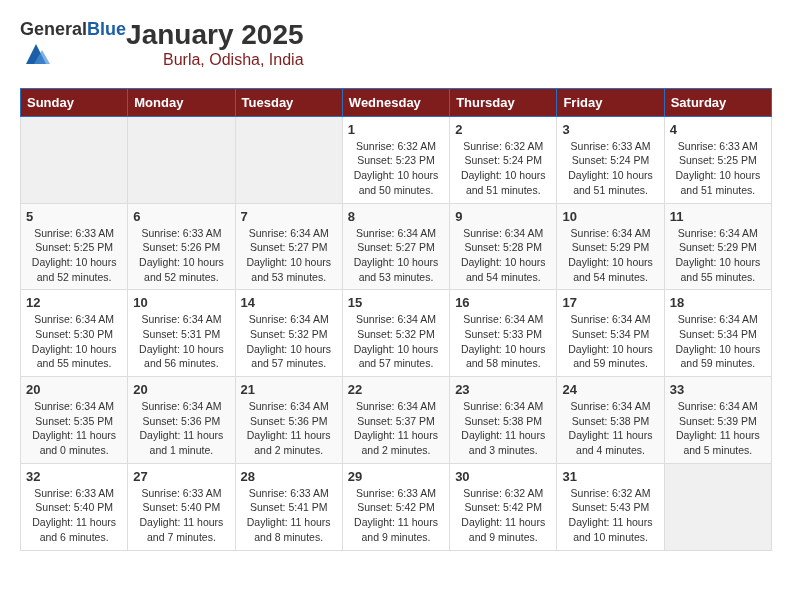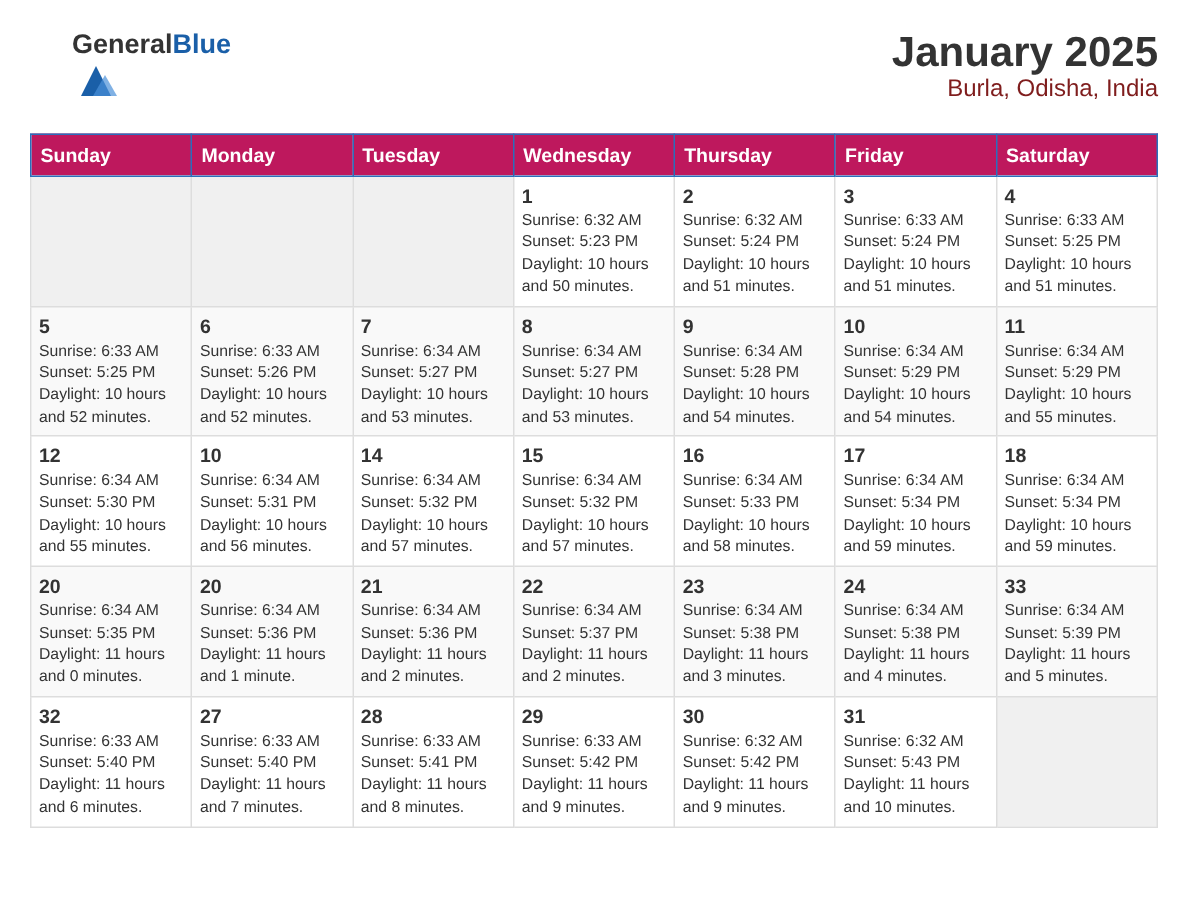--- a/index.html
+++ b/index.html
@@ -5,24 +5,22 @@
     * { box-sizing: border-box; margin: 0; padding: 0; }
     body {
       font-family: Arial, sans-serif;
       background: #fff;
       width: 792px;
       min-height: 612px;
       padding: 20px;
     }
     .header {
       display: flex;
-      justify-content: space-between;
       align-items: flex-start;
       margin-bottom: 16px;
-      margin-left: 28px;
     }
     .logo {
       display: flex;
       align-items: center;
     }
     .logo-text {
       font-size: 18px;
       font-weight: bold;
       line-height: 1.1;
     }
@@ -45,21 +43,21 @@
     .subtitle {
       font-size: 16px;
       color: #7f1d1d;
     }
     .calendar {
       width: 100%;
       border-collapse: collapse;
       border: 1px solid #ccc;
     }
     .calendar th {
-      background: #be185d;
+      background: #7f1d1d;
       color: #fff;
       text-align: left;
       padding: 6px 6px;
       font-size: 13px;
       font-weight: bold;
       border: 1px solid #2a6ebb;
     }
     .calendar td {
       vertical-align: top;
       padding: 5px 5px;
@@ -76,20 +74,21 @@
     .day-number {
       font-size: 13px;
       font-weight: bold;
       display: block;
       margin-bottom: 2px;
     }
     .day-info {
       font-size: 10.5px;
       line-height: 1.4;
       color: #333;
+      text-align: center;
     }
     .empty-cell {
       background: #f0f0f0 !important;
     }
   </style>
 </head>
 <body>
 
 <div class="header">
   <div class="logo">

